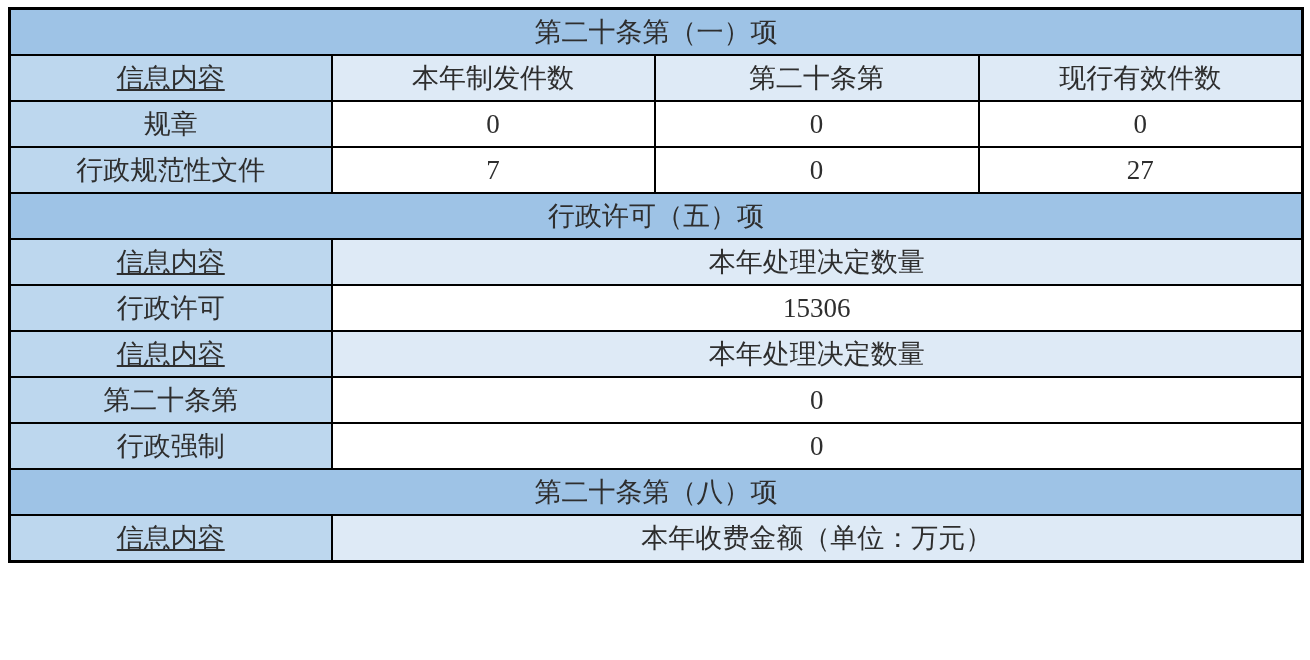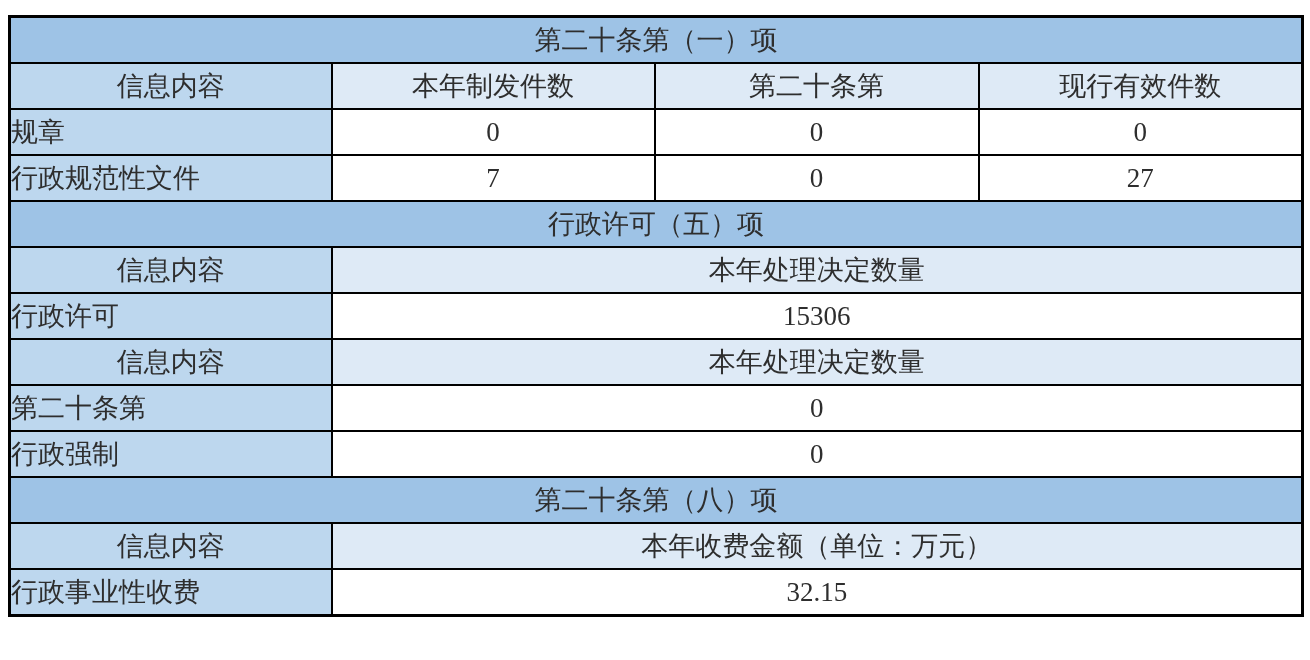--- a/index.html
+++ b/index.html
@@ -14,21 +14,21 @@
     --title-bg: #9ec3e6;
     --label-bg: #bdd7ee;
     --header-bg: #deeaf6;
     --value-bg: #ffffff;
     --border-color: #000000;
     --text-color: #2e2e2e;
   }
   table.report {
     position: absolute;
     left: 8px;
-    top: 15px;
+    top: 7px;
     width: 1293px;
     border-collapse: collapse;
     table-layout: fixed;
     border: 3px solid var(--border-color);
   }
   table.report td, table.report th {
     border: 2px solid var(--border-color);
     height: 44px;
     padding: 0;
     font-size: 27px;
@@ -38,27 +38,28 @@
     overflow: hidden;
     white-space: nowrap;
   }
   .section-title {
     background: var(--title-bg);
     text-align: center;
   }
   .label-header {
     background: var(--label-bg);
     text-align: center;
+    text-decoration: underline;
   }
   .col-header {
     background: var(--header-bg);
   }
   .row-label {
     background: var(--label-bg);
-    text-align: left;
+    text-align: center;
     padding-left: 3px;
   }
   .value-cell {
     background: var(--value-bg);
     text-align: center;
     font-family: "Liberation Serif", "DejaVu Serif", serif;
   }
 </style>
 </head>
 <body>
@@ -119,18 +120,14 @@
       <td class="value-cell" colspan="3">0</td>
     </tr>
 
     <tr>
       <td class="section-title" colspan="4">第二十条第（八）项</td>
     </tr>
     <tr>
       <th class="label-header">信息内容</th>
       <th class="col-header" colspan="3">本年收费金额（单位：万元）</th>
     </tr>
-    <tr>
-      <td class="row-label">行政事业性收费</td>
-      <td class="value-cell" colspan="3">32.15</td>
-    </tr>
   </tbody>
 </table>
 
 </body></html>

